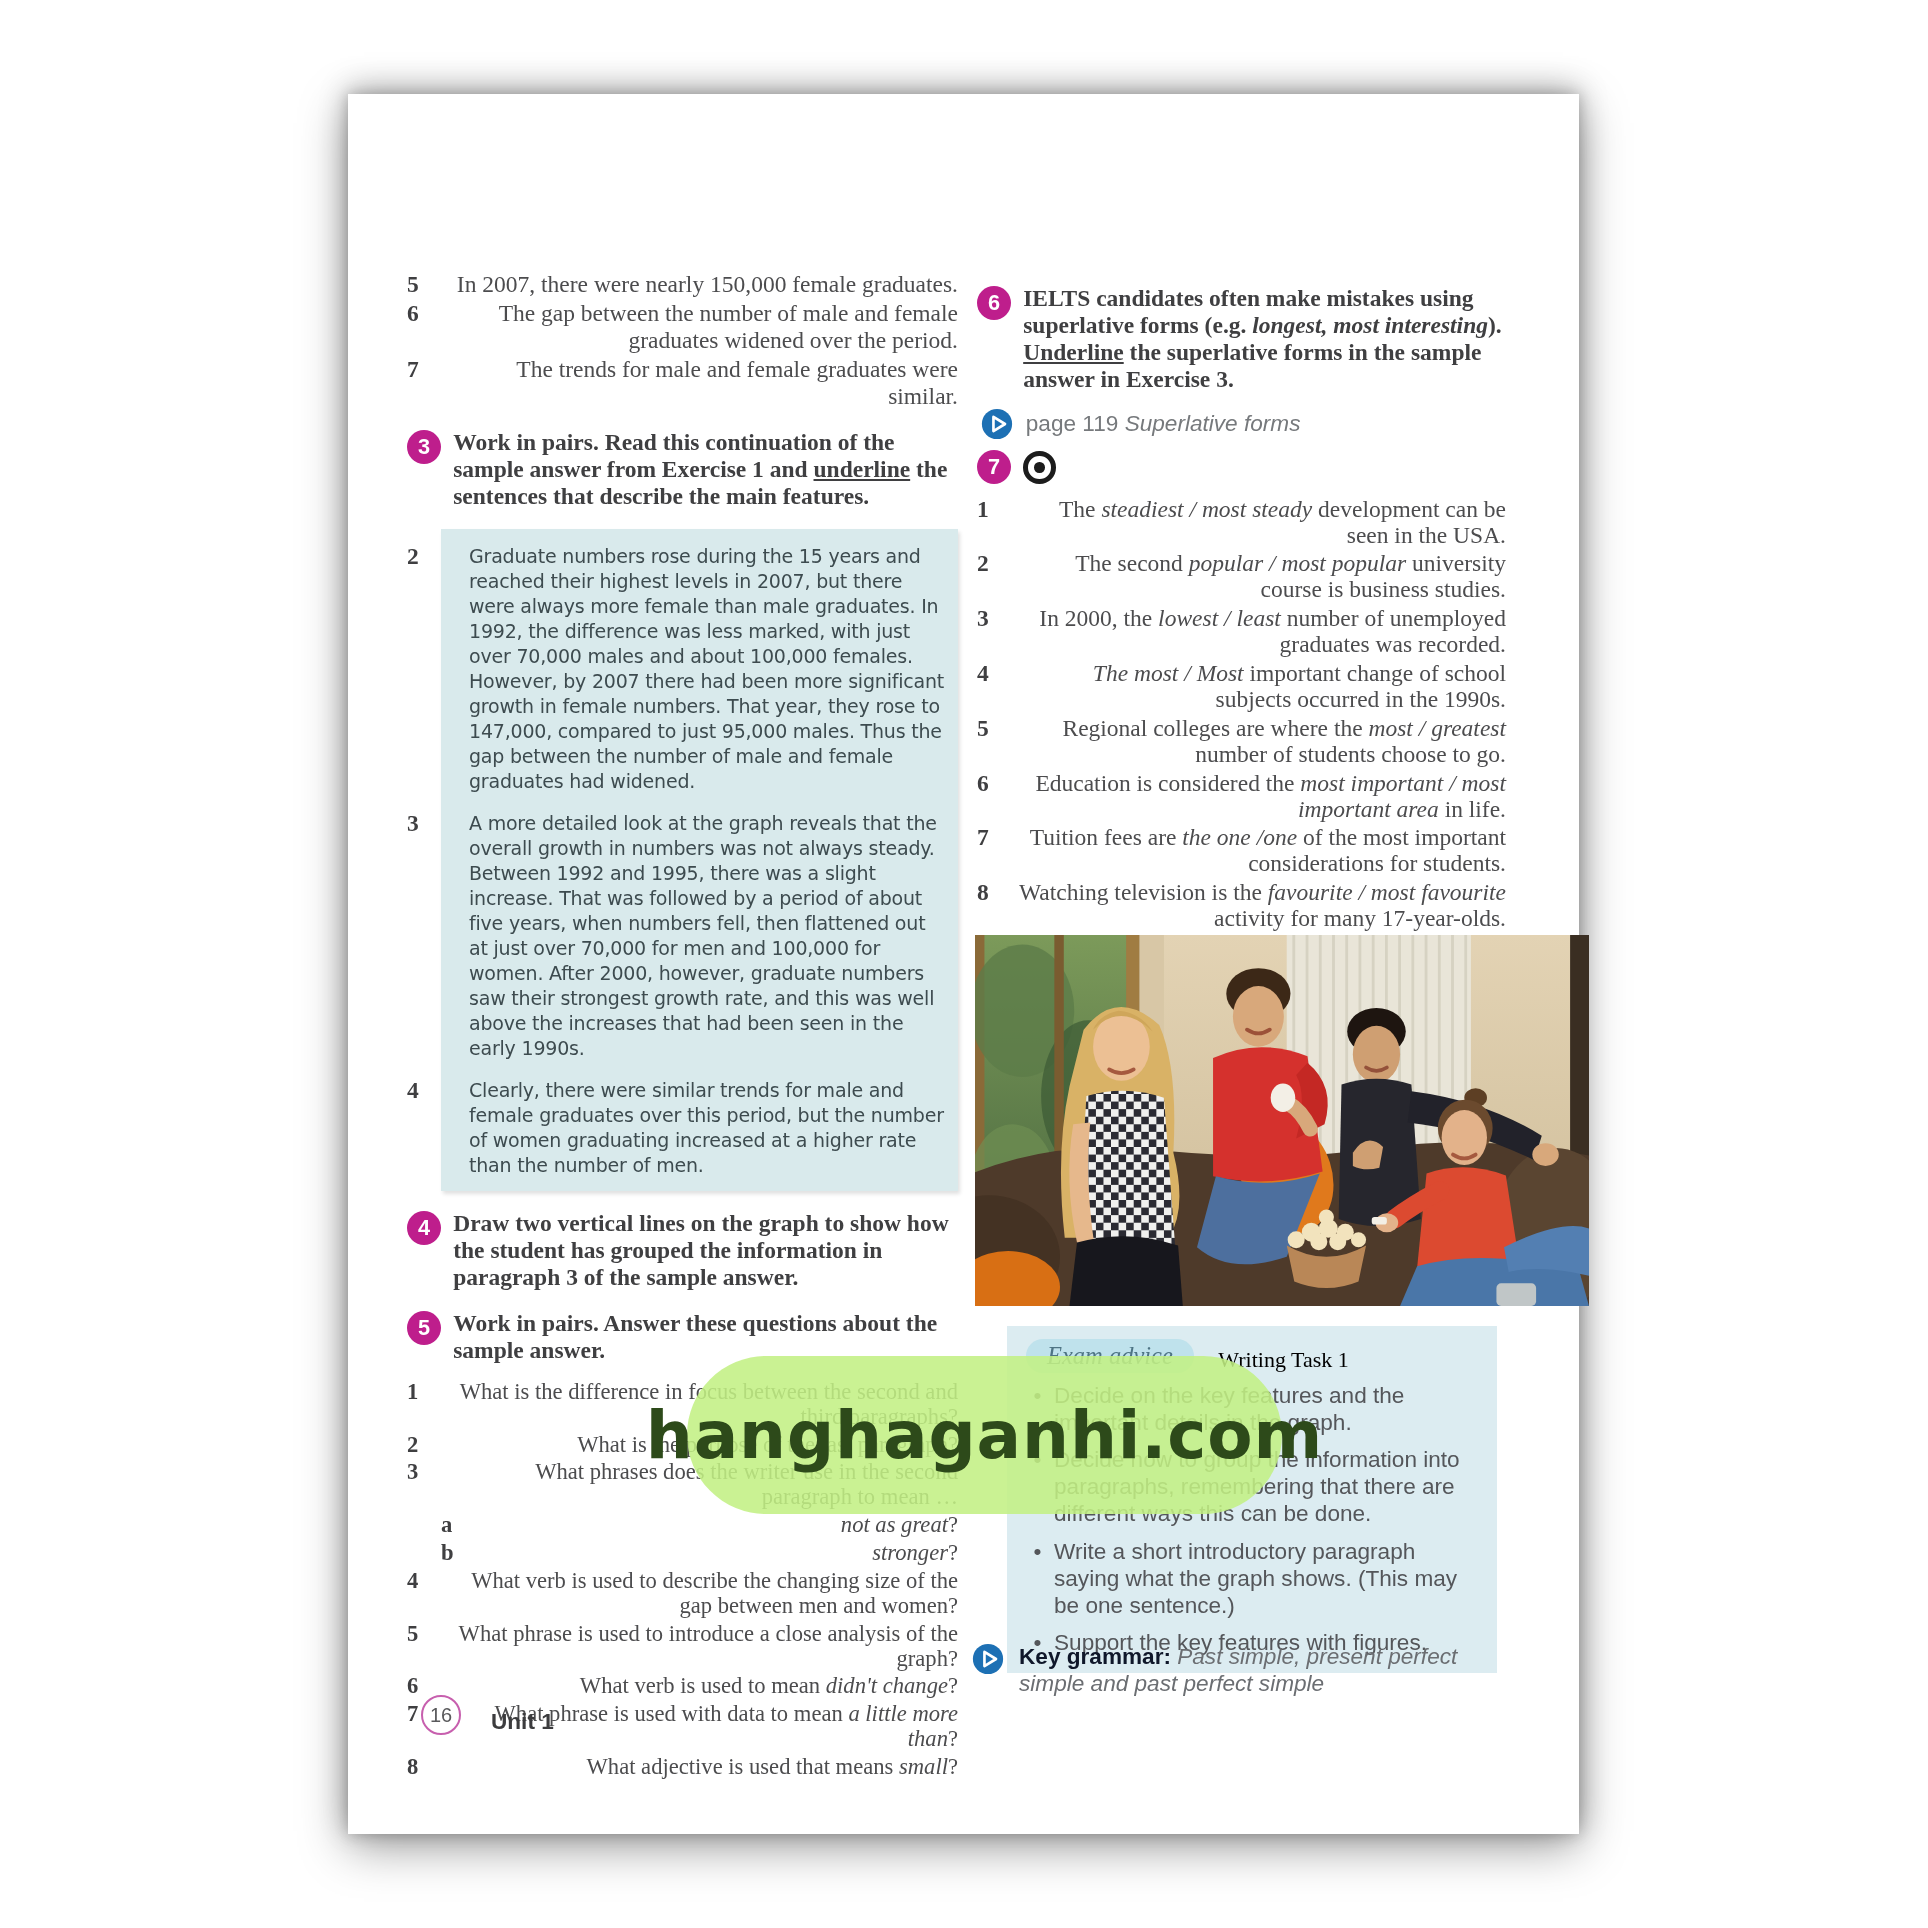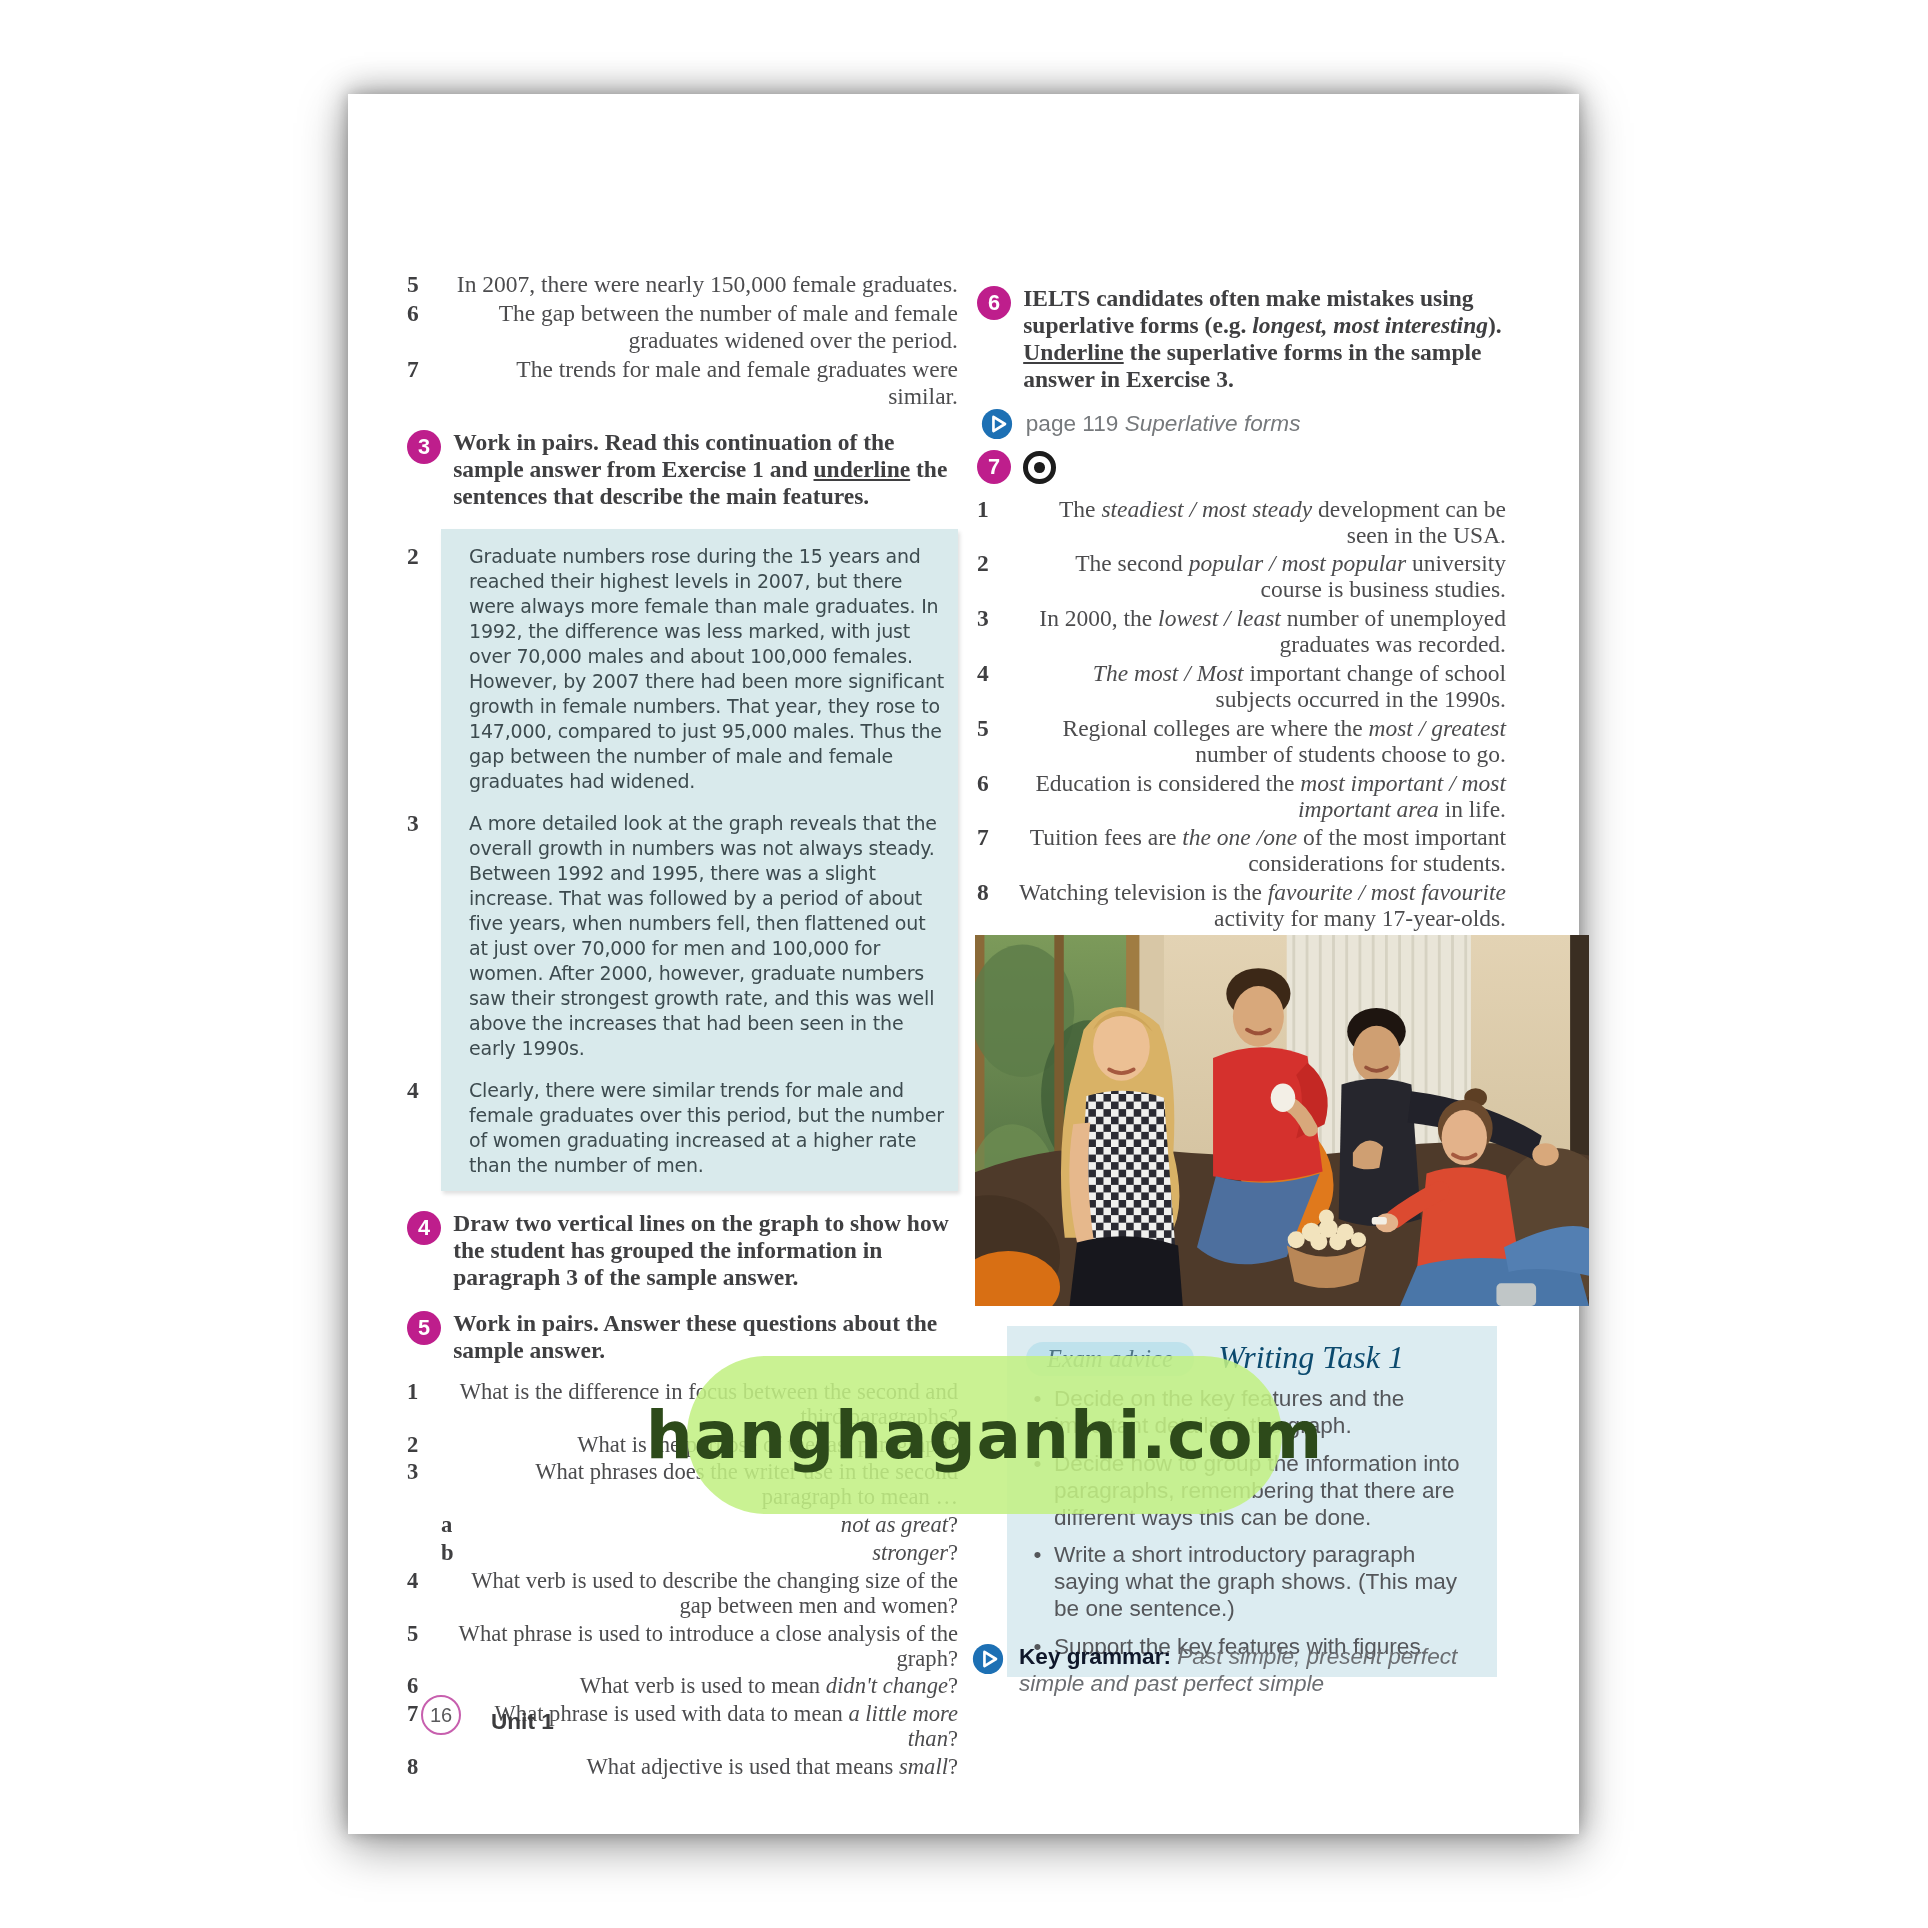--- a/index.html
+++ b/index.html
@@ -64,21 +64,21 @@
   .photo{position:absolute;left:627px;top:841px;width:614px;height:371px;overflow:hidden;
          background:#d9c9ab;}
   .photo svg{display:block;width:100%;height:100%;}
 
   
   .exam{position:absolute;left:659px;top:1232px;width:490px;background:#dcecf1;
         padding:13px 17px 17px 19px;box-sizing:border-box;}
   .examhead{display:flex;align-items:flex-end;gap:24.5px;margin-bottom:9.4px;}
   .examtab{background:#bfe2ec;border-radius:19px;padding:2.8px 21px;font-style:italic;
            font-size:24.5px;color:#4e7484;}
-  .examtitle{font-style:italic;font-size:32px;color:#0c4a6e;}
+  .examtitle{font-size:22px;color:#000000;}
   .exam ul{margin:0;padding:0;list-style:none;font-family:"Liberation Sans",sans-serif;
            font-size:22.6px;line-height:27px;color:#54565a;}
   .exam li{position:relative;padding-left:28px;margin-bottom:10.4px;}
   .exam li:last-child{margin-bottom:0;}
   .exam li::before{content:"•";position:absolute;left:7.5px;color:#54565a;}
 
   .keygrammar{position:absolute;left:624px;top:1549px;width:527px;display:flex;gap:15px;
               font-family:"Liberation Sans",sans-serif;font-size:22.6px;line-height:27px;color:#6b6e72;}
   .keygrammar .rt-b{color:#0f172a;font-style:normal;}
   .keygrammar .kgtxt{font-style:italic;}

